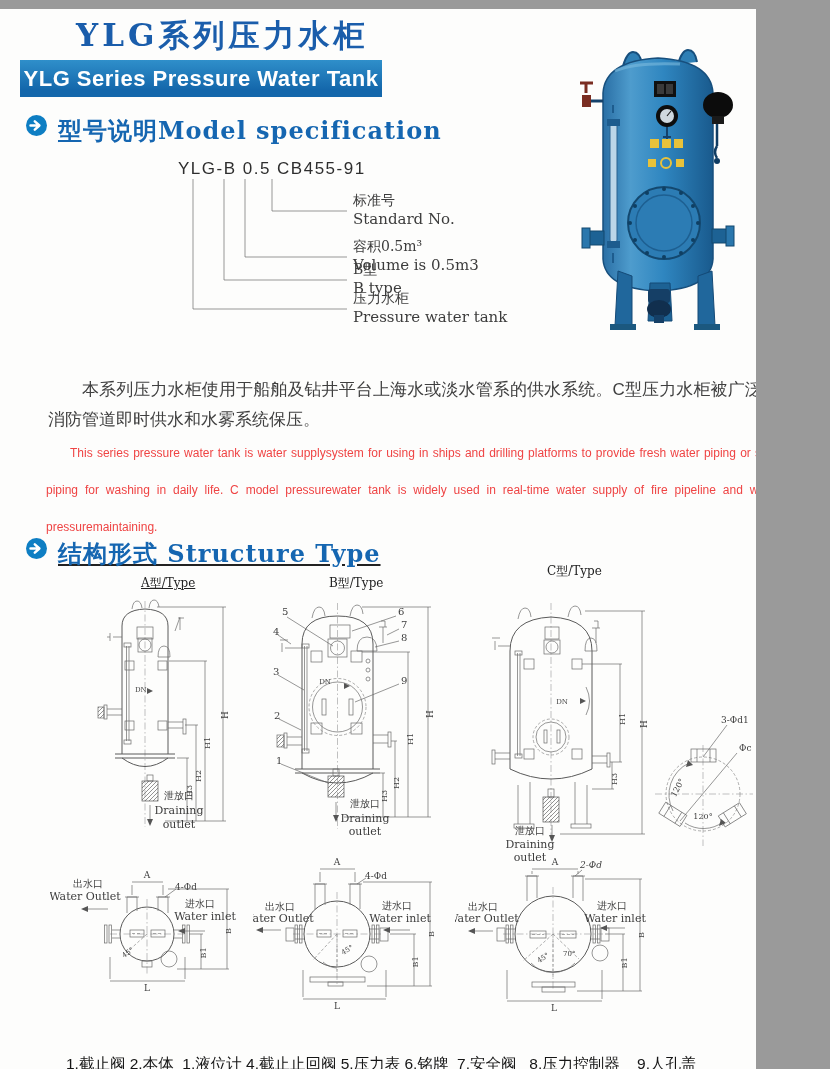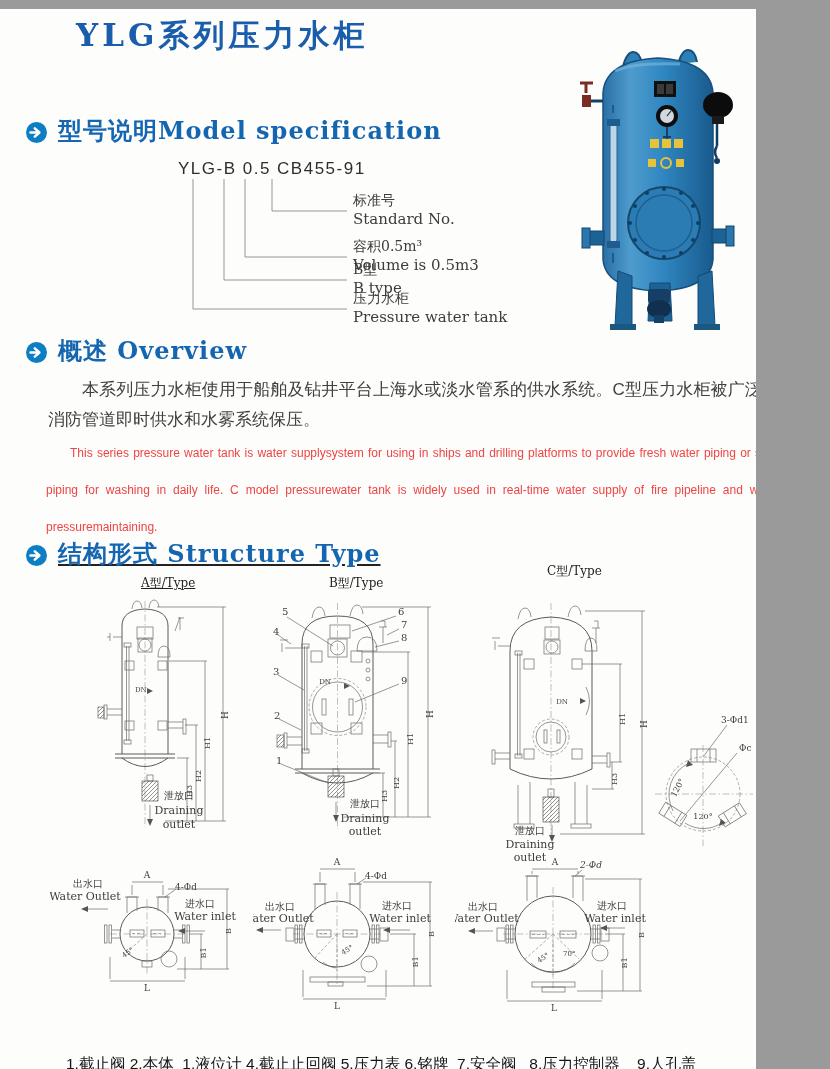--- a/index.html
+++ b/index.html
@@ -7,21 +7,21 @@
         font-family:"Liberation Sans",sans-serif;color:#222;margin-top:9px;}
   .abs{position:absolute;}
   
   .title-cn{left:76px;top:6px;font-family:"DejaVu Serif",serif;font-weight:bold;
             font-size:31px;color:#1a5dab;letter-spacing:4px;}
   .banner{left:20px;top:51px;width:362px;height:37px;
           background:linear-gradient(180deg,#2f8fca 0%,#1467ab 80%);
           color:#fff;display:flex;align-items:center;justify-content:center;
           font-size:22px;font-weight:bold;letter-spacing:.5px;}
   
-  .sec{display:flex;align-items:flex-end;gap:11px;}
+  .sec{display:flex;align-items:flex-start;gap:11px;}
   .sec .t{font-family:"DejaVu Serif",serif;font-weight:bold;font-size:24px;color:#1566b1;letter-spacing:1px;}
   #sec-model{left:26px;top:106px;}
   #sec-overview{left:26px;top:326px;}
   #sec-structure{left:26px;top:529px;text-decoration:underline;}
   
   .para{text-align:justify;}
   #ov-cn{left:48px;top:366px;width:748px;font-size:17px;line-height:30px;text-indent:2em;color:#404040;}
   #ov-en{left:46px;top:426px;width:762px;font-size:12px;line-height:37px;text-indent:2em;color:#ef4444;}
   
   .typlabel{font-family:"DejaVu Serif",serif;font-size:12px;color:#222;}
@@ -39,20 +39,21 @@
   .cl{stroke:#979797;stroke-width:.6;stroke-dasharray:7 2.5 1.5 2.5;fill:none}
   .dsh{stroke:#8a8a8a;stroke-width:.7;stroke-dasharray:3 2;fill:none}
   .fil{fill:#555;stroke:none}
 </style>
 </head>
 <body>
 
 <div id="page">
 
   <div class="abs title-cn">YLG系列压力水柜</div>
+  <div class="abs banner">YLG Series Pressure Water Tank</div>
 
   <div class="abs sec" id="sec-model">
     <span>
       <svg width="21" height="21" viewBox="0 0 21 21">
           <circle cx="10.5" cy="10.5" r="10.5" fill="#0e7ec3"></circle>
           <path d="M4.5 10.5 h8 M8.8 6.3 l4.6 4.2 -4.6 4.2" stroke="#fff" stroke-width="2.5" fill="none" stroke-linecap="round" stroke-linejoin="round"></path>
         </svg>
     </span>
     <span class="t">型号说明Model specification</span>
   </div>
@@ -158,29 +159,20 @@
     <g fill="#e8c23a">
       <rect x="90" y="108" width="9" height="9"></rect>
         <rect x="102" y="108" width="9" height="9"></rect>
         <rect x="114" y="108" width="9" height="9"></rect>
       <rect x="88" y="128" width="8" height="8"></rect>
         <rect x="116" y="128" width="8" height="8"></rect>
       <circle cx="106" cy="132" r="5" fill="none" stroke="#e8c23a" stroke-width="2"></circle>
     </g>
   </svg>
 
-  <div class="abs sec" id="sec-overview">
-    <span>
-      <svg width="21" height="21" viewBox="0 0 21 21">
-          <circle cx="10.5" cy="10.5" r="10.5" fill="#0e7ec3"></circle>
-          <path d="M4.5 10.5 h8 M8.8 6.3 l4.6 4.2 -4.6 4.2" stroke="#fff" stroke-width="2.5" fill="none" stroke-linecap="round" stroke-linejoin="round"></path>
-        </svg>
-    </span>
-    <span class="t">概述 Overview</span>
-  </div>
   <div class="abs para" id="ov-cn">本系列压力水柜使用于船舶及钻井平台上海水或淡水管系的供水系统。C型压力水柜被广泛用于消防管道即时供水和水雾系统保压。</div>
   <div class="abs para" id="ov-en">This series pressure water tank is water supplysystem for using in ships and drilling platforms to provide fresh water piping or sea water piping for washing in daily life. C model pressurewater tank is widely used in real-time water supply of fire pipeline and water mist pressuremaintaining.</div>
 
   <div class="abs sec" id="sec-structure">
     <span>
       <svg width="21" height="21" viewBox="0 0 21 21">
           <circle cx="10.5" cy="10.5" r="10.5" fill="#0e7ec3"></circle>
           <path d="M4.5 10.5 h8 M8.8 6.3 l4.6 4.2 -4.6 4.2" stroke="#fff" stroke-width="2.5" fill="none" stroke-linecap="round" stroke-linejoin="round"></path>
         </svg>
     </span>

